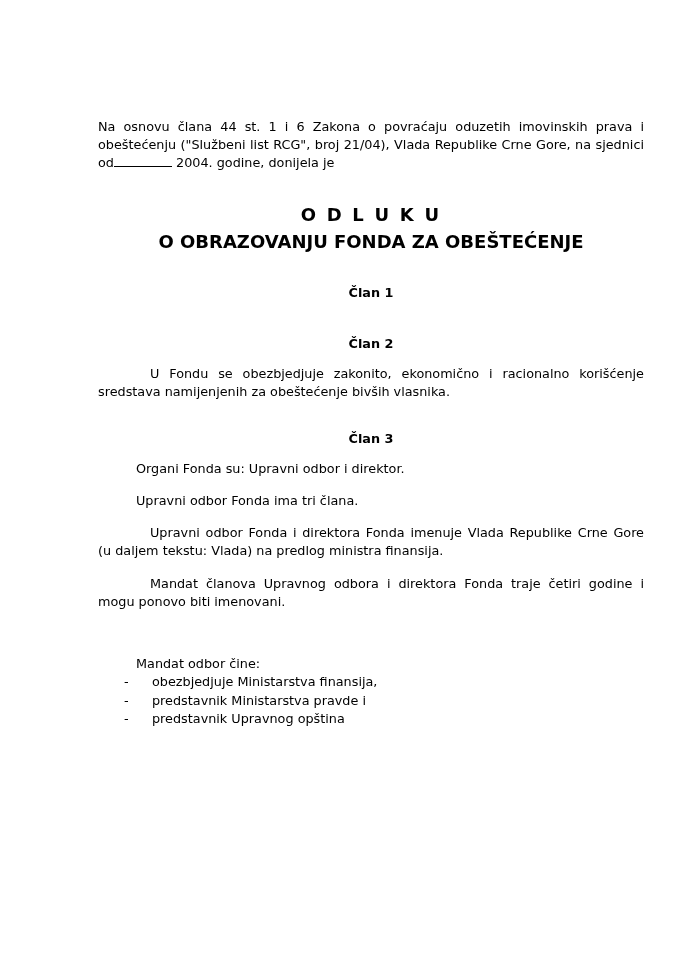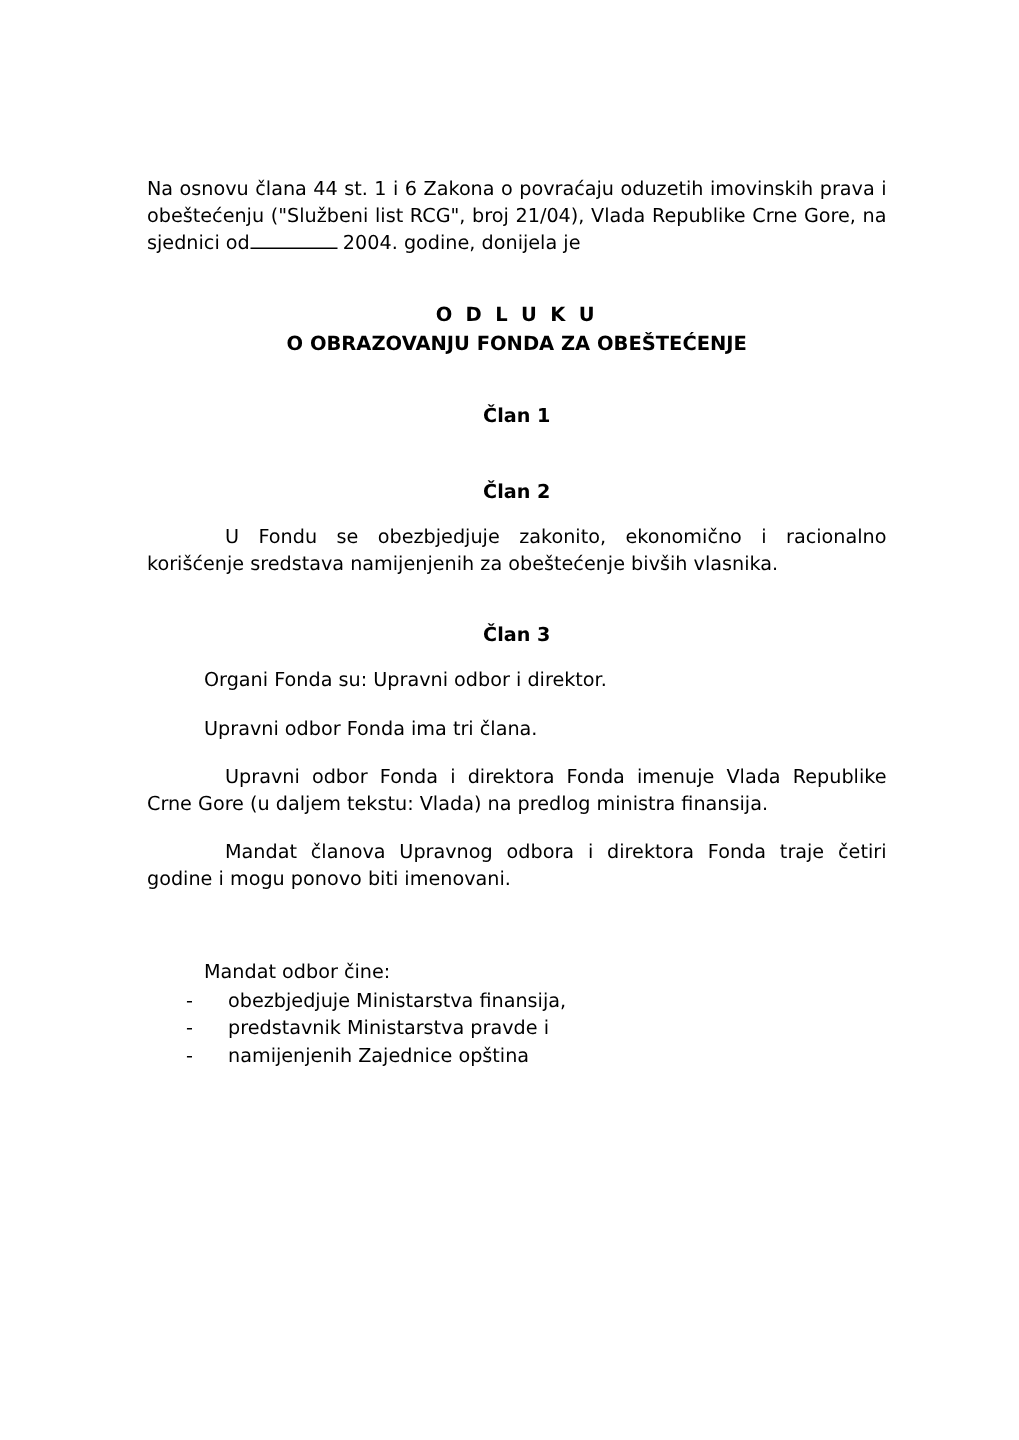--- a/index.html
+++ b/index.html
@@ -11,38 +11,38 @@
     height: 960px;
     background: #ffffff;
     font-family: "DejaVu Sans", sans-serif;
     color: #000000;
   }
   .page {
     position: relative;
     width: 679px;
     height: 960px;
     box-sizing: border-box;
-    padding: 118px 88px 40px 98px;
+    padding: 118px 35px 40px 98px;
   }
   .para {
     font-size: 12.8px;
     line-height: 1.42;
     text-align: justify;
     margin: 0 0 0 0;
   }
   .intro {
     text-align: justify;
   }
   .spacer-sm { height: 14px; }
   .spacer-md { height: 22px; }
   .spacer-lg { height: 30px; }
   .title-block {
     text-align: center;
     font-weight: bold;
-    font-size: 13px;
+    font-size: 18px;
     line-height: 1.45;
   }
   .title-spaced {
     letter-spacing: 2.2px;
   }
   .article-head {
     text-align: center;
     font-weight: bold;
     font-size: 12.8px;
     margin: 0;
@@ -128,17 +128,17 @@
     <li>
       <span class="dash">-</span>
       <span>obezbjedjuje Ministarstva finansija,</span>
     </li>
     <li>
       <span class="dash">-</span>
       <span>predstavnik Ministarstva pravde i</span>
     </li>
     <li>
       <span class="dash">-</span>
-      <span>namijenjenih Zajednice opština</span>
+      <span>predstavnik Upravnog opština</span>
     </li>
   </ul>
 
 </div>
 
 </body></html>

